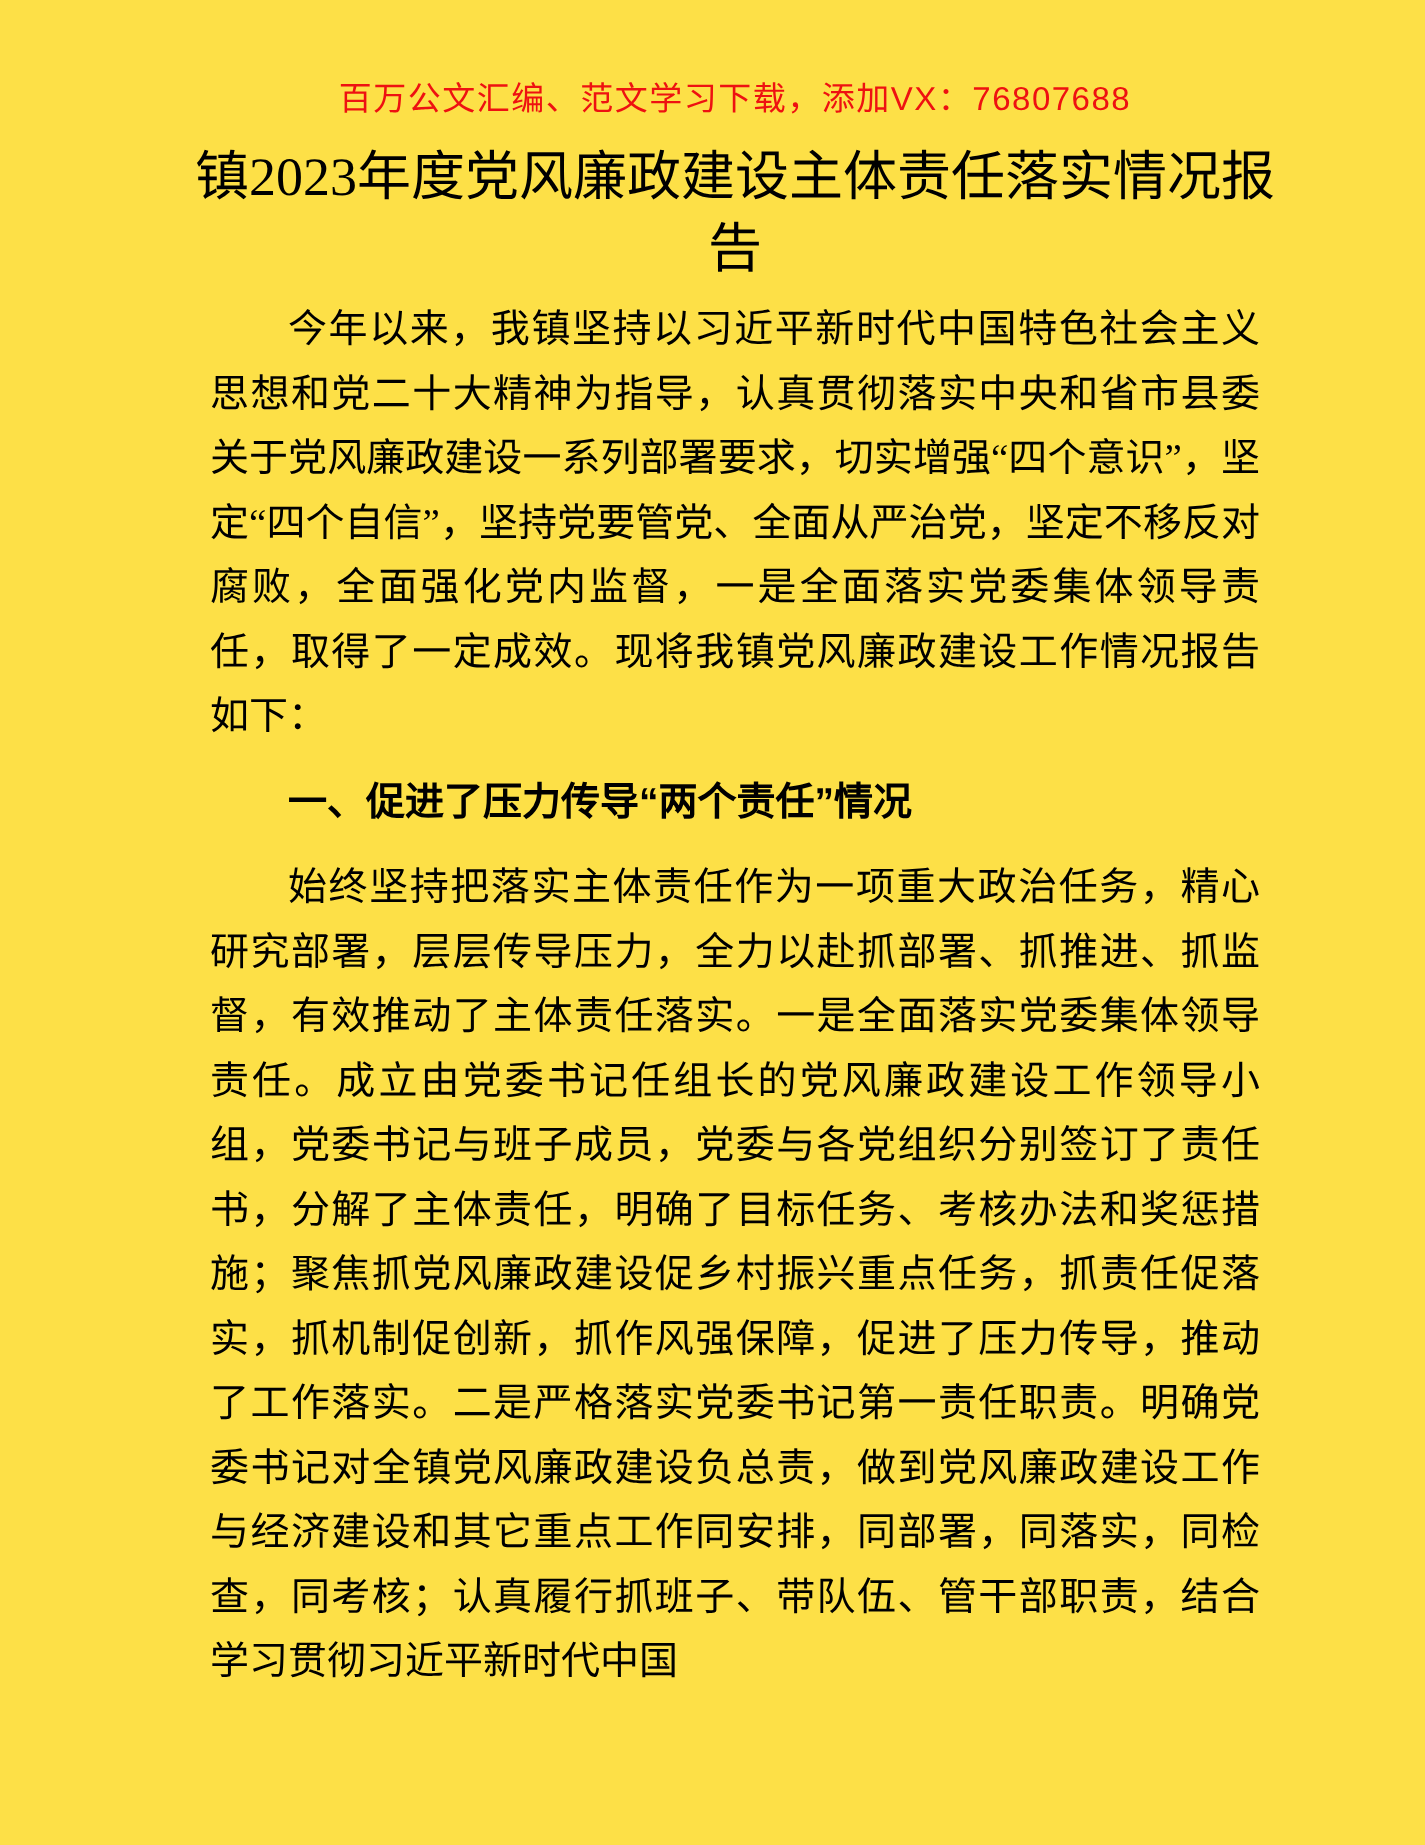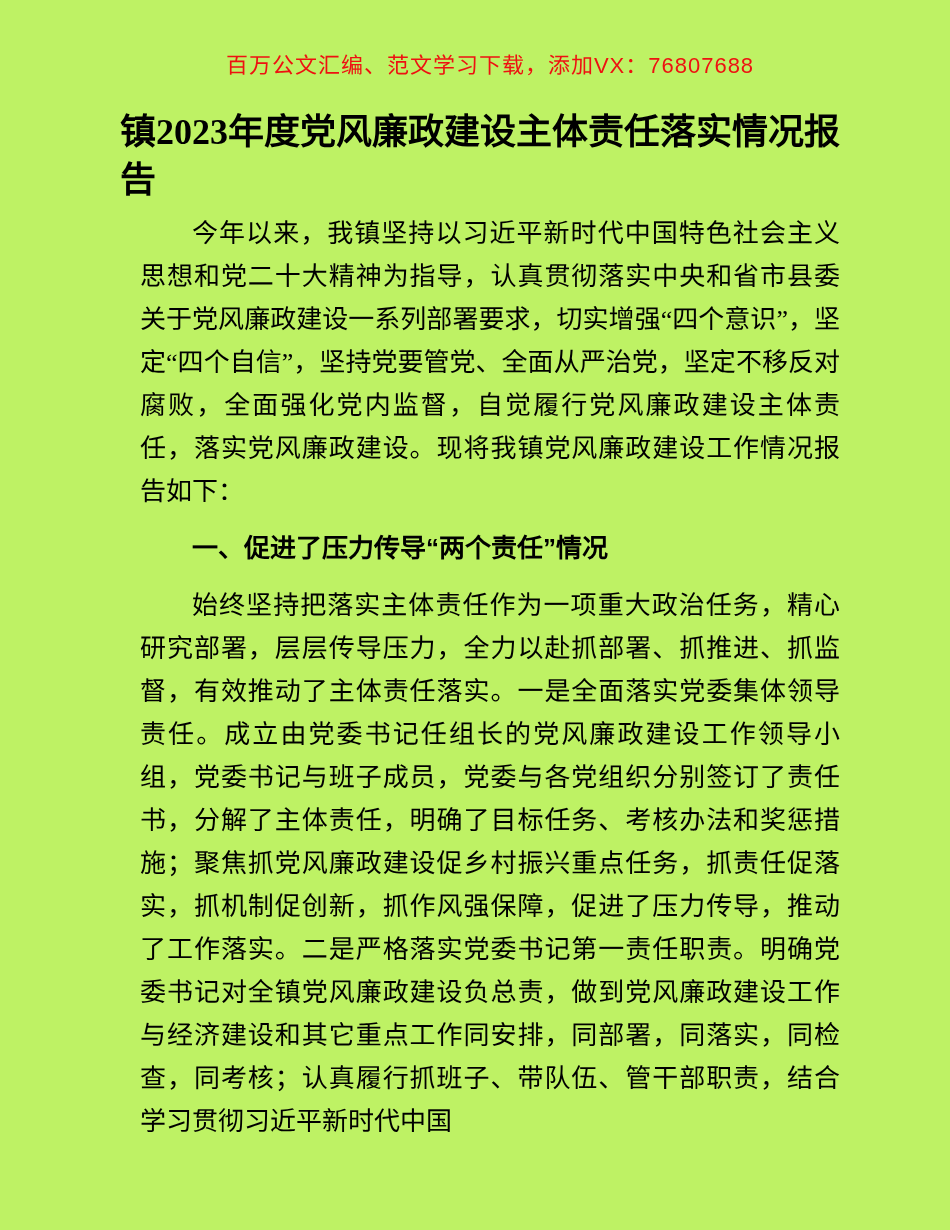--- a/index.html
+++ b/index.html
@@ -12,36 +12,37 @@
     height: 1230px;
     overflow: hidden;
     color: #000000;
     font-family: "Liberation Serif", "DejaVu Serif", serif;
   }
   .page {
     box-sizing: border-box;
     width: 950px;
     height: 1230px;
     padding: 50px 110px 0 140px; 
-    background: #bef264;
+    background: #fde047;
   }
   .watermark {
     font-family: "Liberation Sans", "DejaVu Sans", sans-serif;
     font-size: 22px;
     line-height: 32px;
     text-align: center;
     color: #ee1111;
     font-weight: 400;
     letter-spacing: 1px;
   }
   h1.doc-title {
     font-size: 36px;
-    font-weight: 700;
+    font-weight: 400;
     line-height: 48px;
-    margin: 26px -20px 8px -20px; 
+    text-align: center;
+    margin: 12px -20px 8px -20px; 
     color: #000000;
   }
   .content p.para {
     font-size: 26px;
     line-height: 43px;
     text-align: justify;
     text-justify: inter-ideograph;
     text-indent: 2em;
     margin: 0;
     word-break: break-all;
@@ -60,20 +61,20 @@
 <body>
 
 <div class="page">
 
   <div class="watermark" style="color: rgb(238, 17, 17);">百万公文汇编、范文学习下载，添加VX：76807688</div>
 
   <h1 class="doc-title">镇2023年度党风廉政建设主体责任落实情况报告</h1>
 
   <div class="content">
 
-    <p class="para">今年以来，我镇坚持以习近平新时代中国特色社会主义思想和党二十大精神为指导，认真贯彻落实中央和省市县委关于党风廉政建设一系列部署要求，切实增强“四个意识”，坚定“四个自信”，坚持党要管党、全面从严治党，坚定不移反对腐败，全面强化党内监督，自觉履行党风廉政建设主体责任，落实党风廉政建设。现将我镇党风廉政建设工作情况报告如下：</p>
+    <p class="para">今年以来，我镇坚持以习近平新时代中国特色社会主义思想和党二十大精神为指导，认真贯彻落实中央和省市县委关于党风廉政建设一系列部署要求，切实增强“四个意识”，坚定“四个自信”，坚持党要管党、全面从严治党，坚定不移反对腐败，全面强化党内监督，一是全面落实党委集体领导责任，取得了一定成效。现将我镇党风廉政建设工作情况报告如下：</p>
 
     <h2 class="section-heading">一、促进了压力传导“两个责任”情况</h2>
 
     <p class="para">始终坚持把落实主体责任作为一项重大政治任务，精心研究部署，层层传导压力，全力以赴抓部署、抓推进、抓监督，有效推动了主体责任落实。一是全面落实党委集体领导责任。成立由党委书记任组长的党风廉政建设工作领导小组，党委书记与班子成员，党委与各党组织分别签订了责任书，分解了主体责任，明确了目标任务、考核办法和奖惩措施；聚焦抓党风廉政建设促乡村振兴重点任务，抓责任促落实，抓机制促创新，抓作风强保障，促进了压力传导，推动了工作落实。二是严格落实党委书记第一责任职责。明确党委书记对全镇党风廉政建设负总责，做到党风廉政建设工作与经济建设和其它重点工作同安排，同部署，同落实，同检查，同考核；认真履行抓班子、带队伍、管干部职责，结合学习贯彻习近平新时代中国</p>
 
   </div>
 </div>
 
 </body></html>

